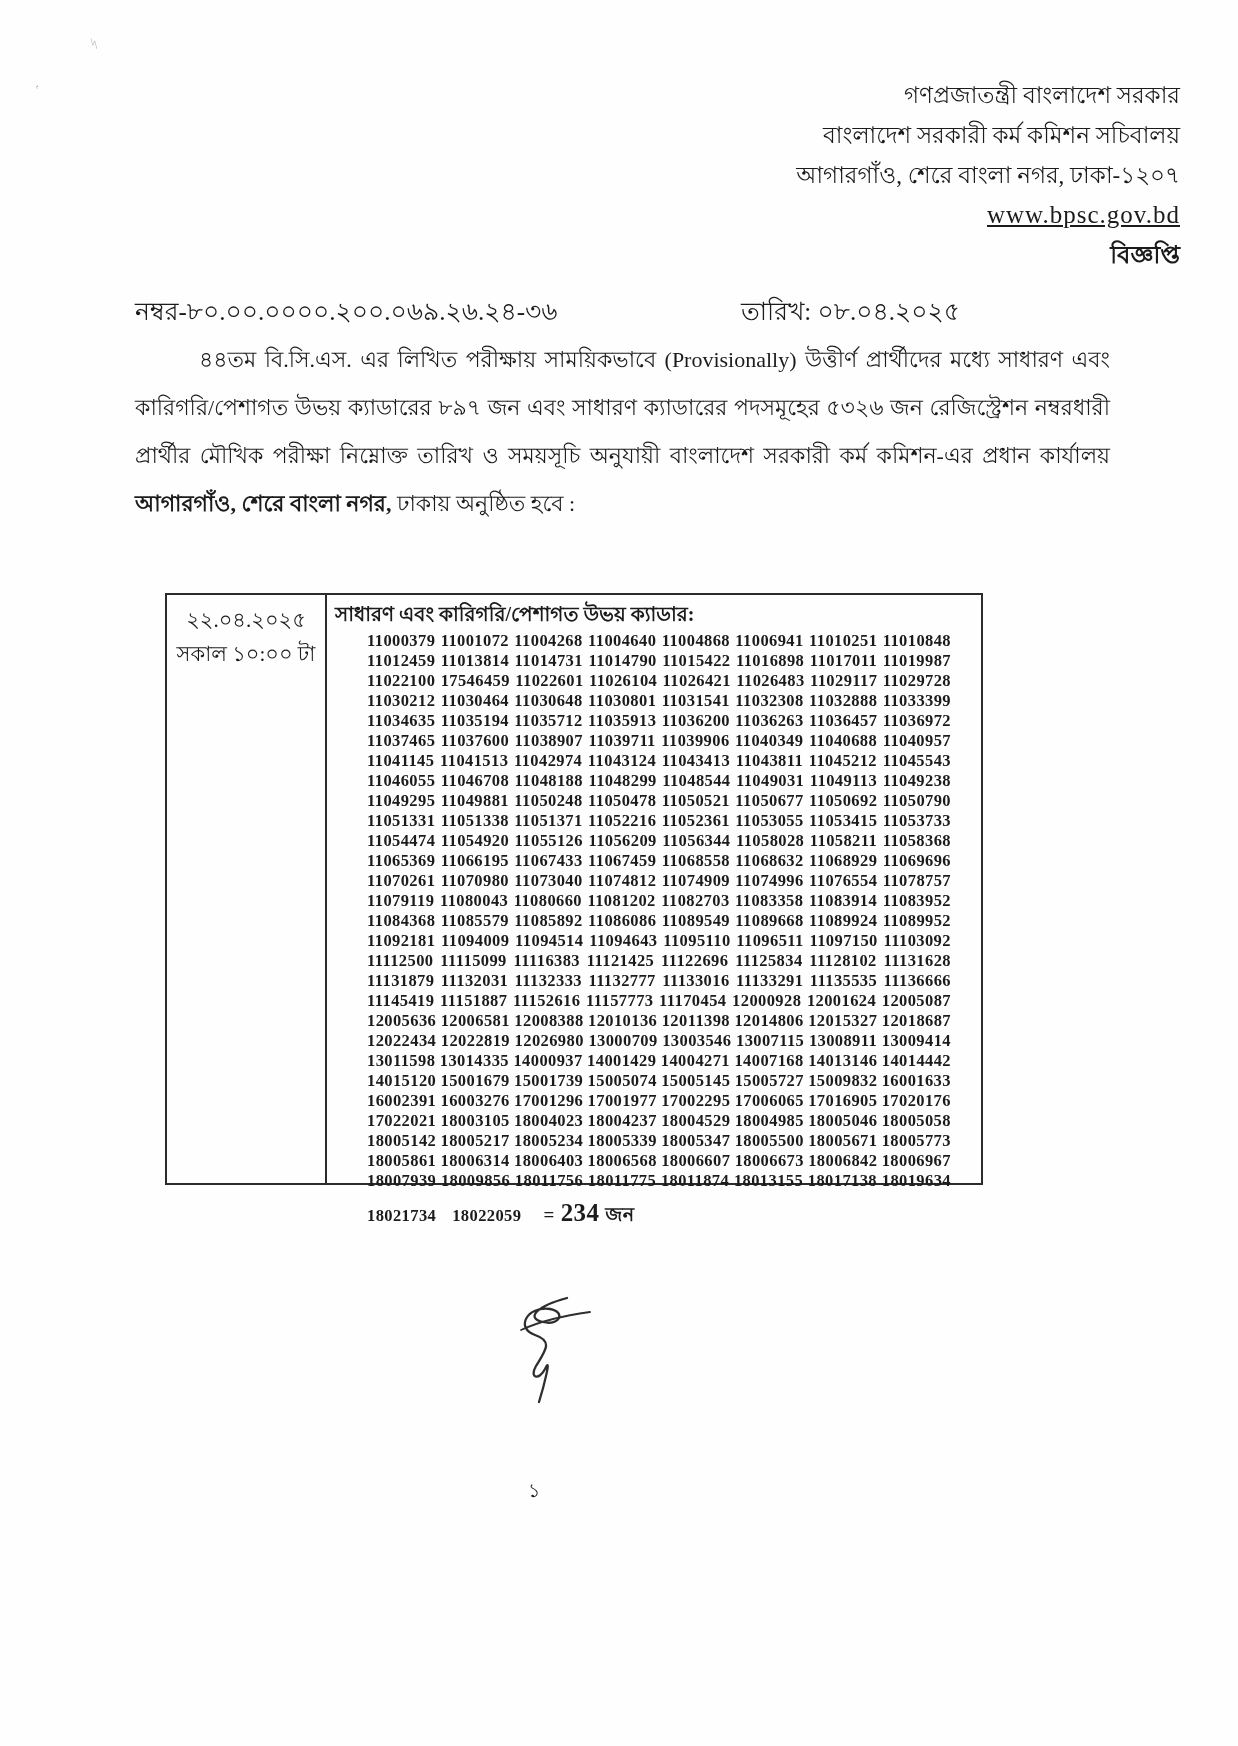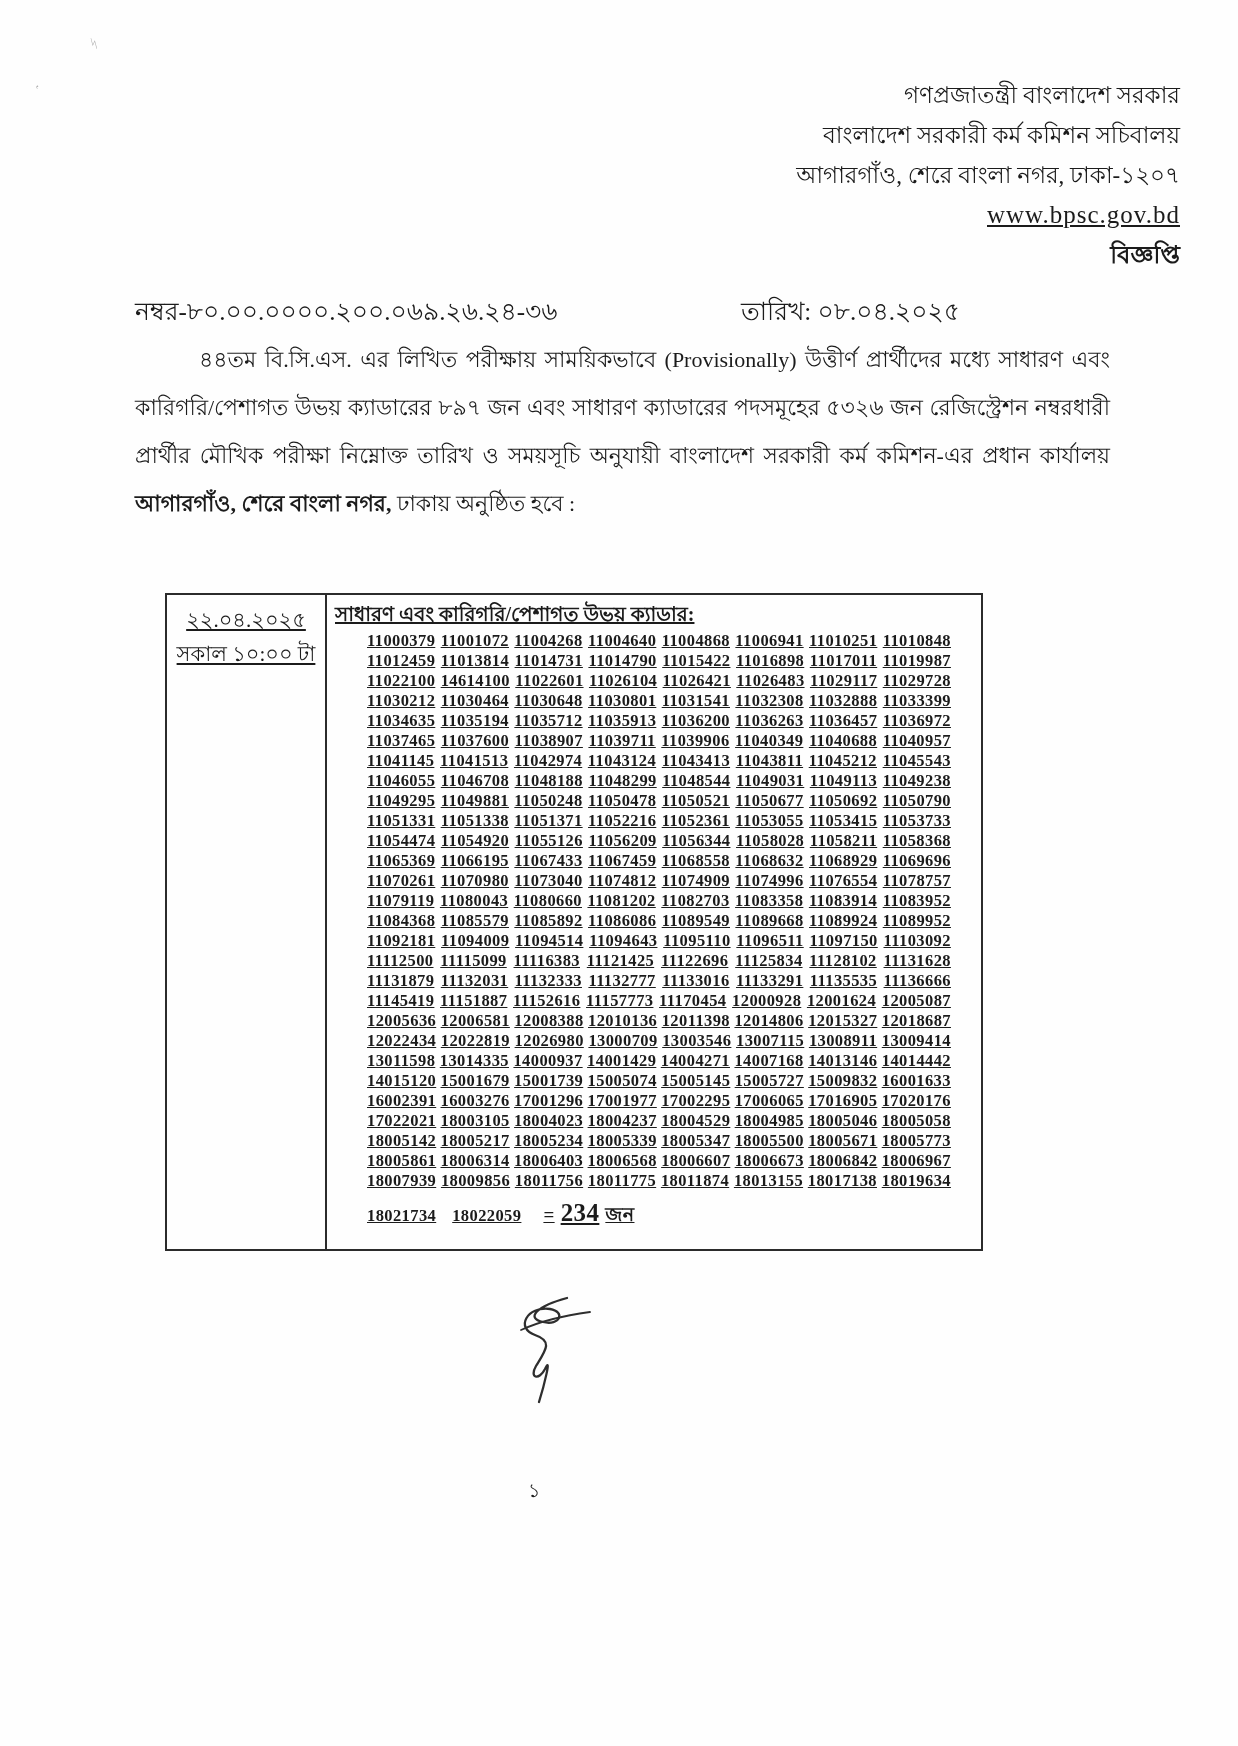--- a/index.html
+++ b/index.html
@@ -34,23 +34,23 @@
   
   .body-par{
     position:absolute;top:336px;left:135px;width:975px;
     font-size:22px;line-height:48px;
     text-align:justify;text-indent:64px;
   }
   .body-par .bold{font-weight:bold;margin-top:20px;}
   
   .sched-table{
     position:absolute;left:165px;top:593px;
-    width:818px;height:658px;
+    width:818px;height:592px;
     border:2px solid #2b2b2b;
-    display:flex;box-sizing:border-box;text-decoration:underline;
+    display:flex;box-sizing:border-box;
   }
   .cell-left{
     width:158px;flex:none;
     border-right:2px solid #2b2b2b;
     padding-top:8px;text-align:center;
     font-size:21px;line-height:34px;
   }
   .cell-right{flex:1;padding:4px 12px 2px 8px;box-sizing:border-box;}
   .cadre-header{font-size:20px;font-weight:bold;line-height:30px;}
   .grid{margin:2px 18px 0 32px;}
@@ -123,21 +123,21 @@
             <span>11013814</span>
             <span>11014731</span>
             <span>11014790</span>
             <span>11015422</span>
             <span>11016898</span>
             <span>11017011</span>
             <span>11019987</span>
           </div>
           <div class="num-row">
             <span>11022100</span>
-            <span>14614100</span>
+            <span>17546459</span>
             <span>11022601</span>
             <span>11026104</span>
             <span>11026421</span>
             <span>11026483</span>
             <span>11029117</span>
             <span>11029728</span>
           </div>
           <div class="num-row">
             <span>11030212</span>
             <span>11030464</span>

